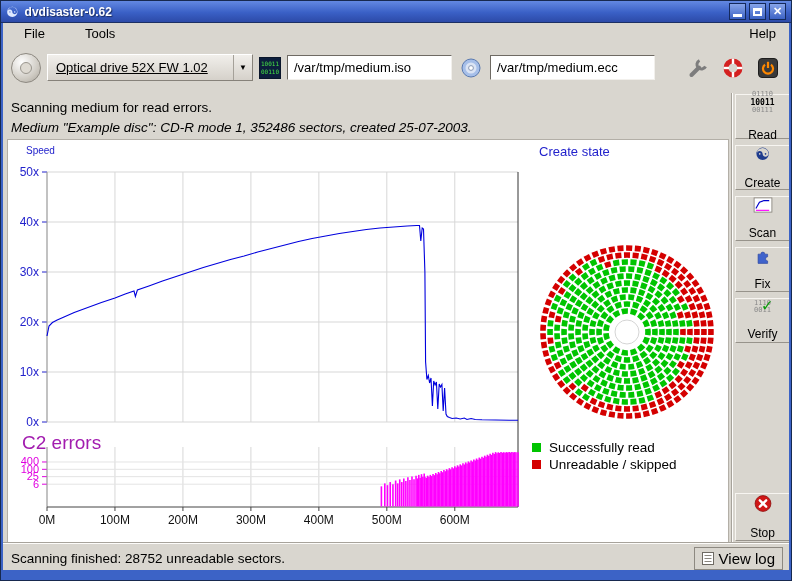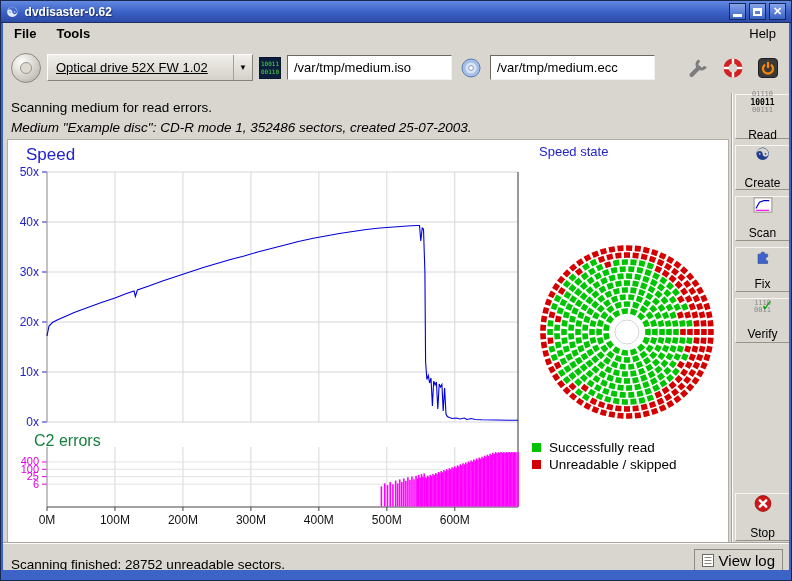--- a/index.html
+++ b/index.html
@@ -15,21 +15,21 @@
   .app-icon{color:#dfe9ff;font-size:14px;line-height:1;}
   .title-text{color:#fff;font-weight:bold;font-size:12px;text-shadow:1px 1px 1px #1b2d61;margin-left:2px;}
   .tb-btns{margin-left:auto;display:flex;}
   .tb-btn{width:17px;height:17px;margin-left:3px;border:1px solid #14295c;
           background:linear-gradient(180deg,#86a4ea,#3c62c4);display:flex;align-items:center;justify-content:center;}
   .g-min{width:9px;height:3px;background:#fff;align-self:flex-end;margin:0 auto 2px auto;}
   .g-max{width:9px;height:8px;border:2px solid #fff;border-top-width:3px;}
   .g-close{color:#fff;font-size:11px;font-weight:bold;line-height:1;}
   
   .menubar{height:21px;display:flex;align-items:center;font-size:13px;padding:0 3px;}
-  .menu-item{padding:2px 10px;font-weight:bold;}
+  .menu-item{padding:2px 20px;}
   .menu-help{margin-left:auto;padding:2px 12px;}
   
   .toolbar{height:47px;display:flex;align-items:center;padding:0 10px;gap:6px;}
   .round-btn{width:30px;height:30px;border-radius:50%;border:1px solid #8d8981;
              background:radial-gradient(circle at 35% 30%,#ffffff,#ccc8c0 65%,#a5a199);
              display:flex;align-items:center;justify-content:center;}
   .round-btn i{display:block;width:12px;height:12px;border-radius:50%;border:1px solid #9a968e;background:#dedad2;}
   .combo{height:27px;min-width:206px;border-style:solid;border-width:1px;
          border-color:#ffffff #86827a #86827a #ffffff;background:linear-gradient(180deg,#f1efeb,#d5d1ca);
          display:flex;align-items:stretch;font-size:13px;}
@@ -43,43 +43,43 @@
   .file-icon{width:22px;height:22px;background:#0c1e3c;border:1px solid #09152a;display:flex;flex-direction:column;
              align-items:center;justify-content:center;font-family:"DejaVu Sans Mono",monospace;
              font-size:6px;line-height:1.2;color:#44e044;}
   .tb-right{margin-left:auto;display:flex;align-items:center;gap:9px;}
   
   .status-lines{padding:7px 10px 0 10px;font-size:13.5px;line-height:1.5;color:#000;}
   .status-line2{font-style:italic;}
   
   .chart-panel{position:absolute;left:6px;top:138px;width:722px;height:404px;background:#fff;
                border:1px solid #b3afa7;}
-  .lbl-speed{position:absolute;left:18px;top:5px;color:#2222cc;font-size:17px;}
-  .lbl-c2{position:absolute;left:26px;top:292px;color:#15803d;font-size:16px;}
+  .lbl-speed{position:absolute;left:18px;top:5px;color:#2222cc;font-size:10px;}
+  .lbl-c2{position:absolute;left:14px;top:292px;color:#a21caf;font-size:19px;}
   .lbl-medium{position:absolute;left:531px;top:4px;color:#2222cc;font-size:13px;}
   #chart-svg{position:absolute;left:2px;top:20px;}
   #disc-svg{position:absolute;left:521px;top:94px;}
   svg text{font-family:"Liberation Sans",sans-serif;}
   .leg-row{position:absolute;left:524px;display:flex;align-items:center;gap:8px;font-size:13.5px;}
   .leg-sq{width:9px;height:9px;display:inline-block;}
   
   .vsep{position:absolute;left:730px;top:92px;width:2px;height:449px;
         border-left:1px solid #a7a39b;border-right:1px solid #fdfcfa;}
   .sidebar{position:absolute;left:734px;top:93px;width:55px;height:447px;display:flex;flex-direction:column;gap:6px;}
   .side-btn{height:45px;display:flex;flex-direction:column;align-items:center;justify-content:center;gap:13px;
             background:#d9d6cf;border-style:solid;border-width:1px;
             border-color:#f7f5f1 #97938b #97938b #f7f5f1;font-size:12px;}
   .side-btn.stop{margin-top:auto;height:48px;}
   .side-label{font-size:12px;color:#000;}
   .bin{font-family:"DejaVu Sans Mono",monospace;font-size:7px;line-height:1.05;color:#8a8a8a;text-align:center;}
   .bin .mid{color:#000;font-weight:bold;font-size:8px;}
   .verify-ic{position:relative;}
   .verify-check{position:absolute;left:8px;top:-3px;color:#0a9c0a;font-size:17px;font-weight:bold;}
   
-  .statusbar{position:absolute;left:0;top:542px;width:792px;height:29px;display:flex;align-items:flex-end;
+  .statusbar{position:absolute;left:0;top:542px;width:792px;height:29px;display:flex;align-items:center;
              padding:0 10px;font-size:13.5px;border-top:1px solid #fdfcfa;box-shadow:0 -1px 0 #a7a39b;}
   .viewlog{margin-left:auto;display:flex;align-items:center;gap:5px;border:1px solid #8d8981;
            background:#d9d6cf;padding:2px 7px;font-size:15px;}
 </style>
 </head>
 <body>
 
 <div class="window">
 
   <div class="titlebar">
@@ -154,21 +154,21 @@
   </div>
 
   <div class="status-lines">
     <div>Scanning medium for read errors.</div>
     <div class="status-line2">Medium "Example disc": CD-R mode 1, 352486 sectors, created 25-07-2003.</div>
   </div>
 
   <div class="chart-panel">
     <div class="lbl-speed">Speed</div>
     <div class="lbl-c2">C2 errors</div>
-    <div class="lbl-medium">Speed state</div>
+    <div class="lbl-medium">Create state</div>
     <svg id="chart-svg" width="520" height="372">
         <line x1="37" y1="12" x2="37" y2="262" stroke="#d7d7d7"></line>
         <line x1="37" y1="287" x2="37" y2="347" stroke="#d7d7d7"></line>
         <line x1="37" y1="347" x2="37" y2="351" stroke="#444"></line>
         <text x="37" y="364" text-anchor="middle" fill="#111" font-size="12">0M</text>
         <line x1="104.96536796536796" y1="12" x2="104.96536796536796" y2="262" stroke="#d7d7d7"></line>
         <line x1="104.96536796536796" y1="287" x2="104.96536796536796" y2="347" stroke="#d7d7d7"></line>
         <line x1="104.96536796536796" y1="347" x2="104.96536796536796" y2="351" stroke="#444"></line>
         <text x="104.96536796536796" y="364" text-anchor="middle" fill="#111" font-size="12">100M</text>
         <line x1="172.93073593073592" y1="12" x2="172.93073593073592" y2="262" stroke="#d7d7d7"></line>

